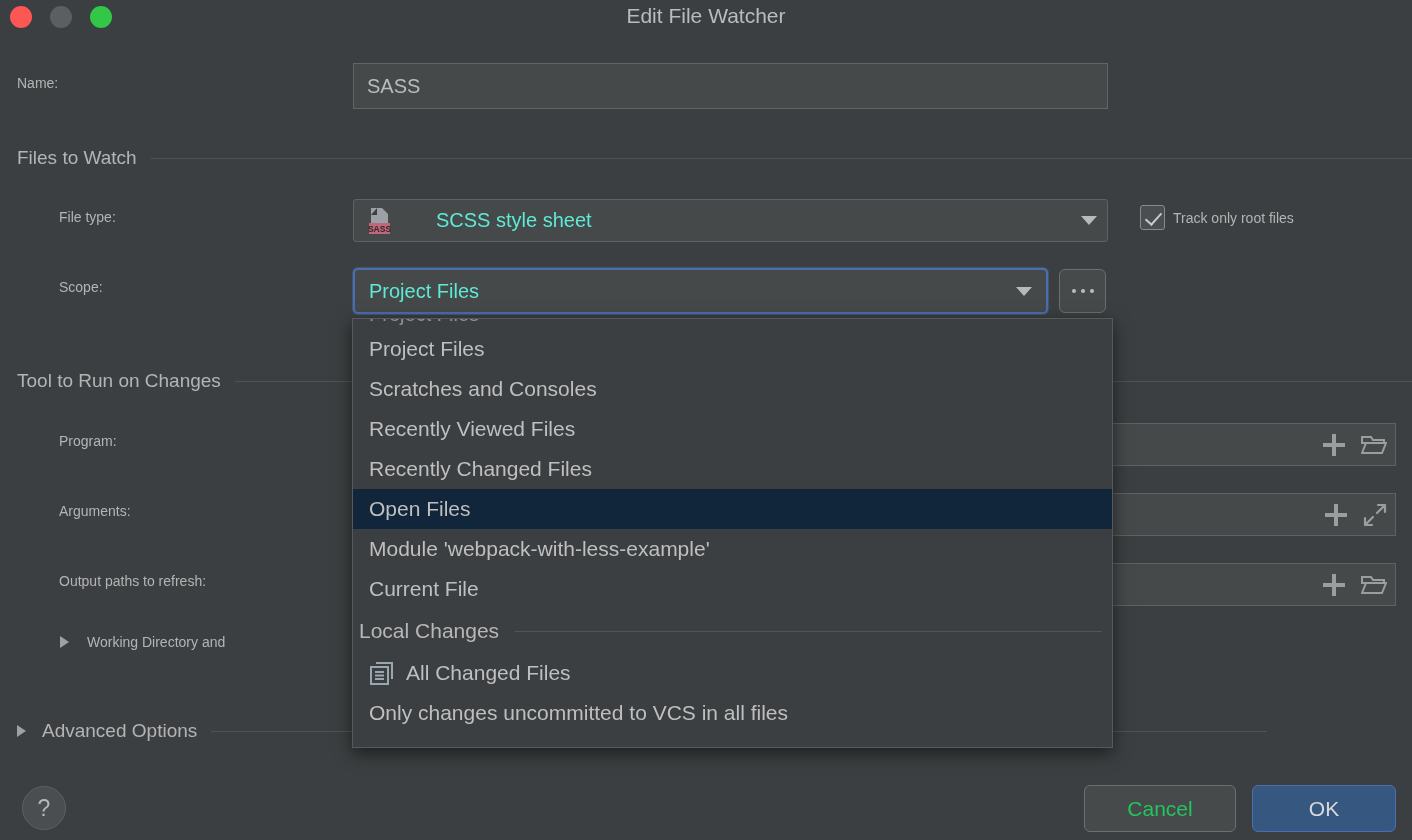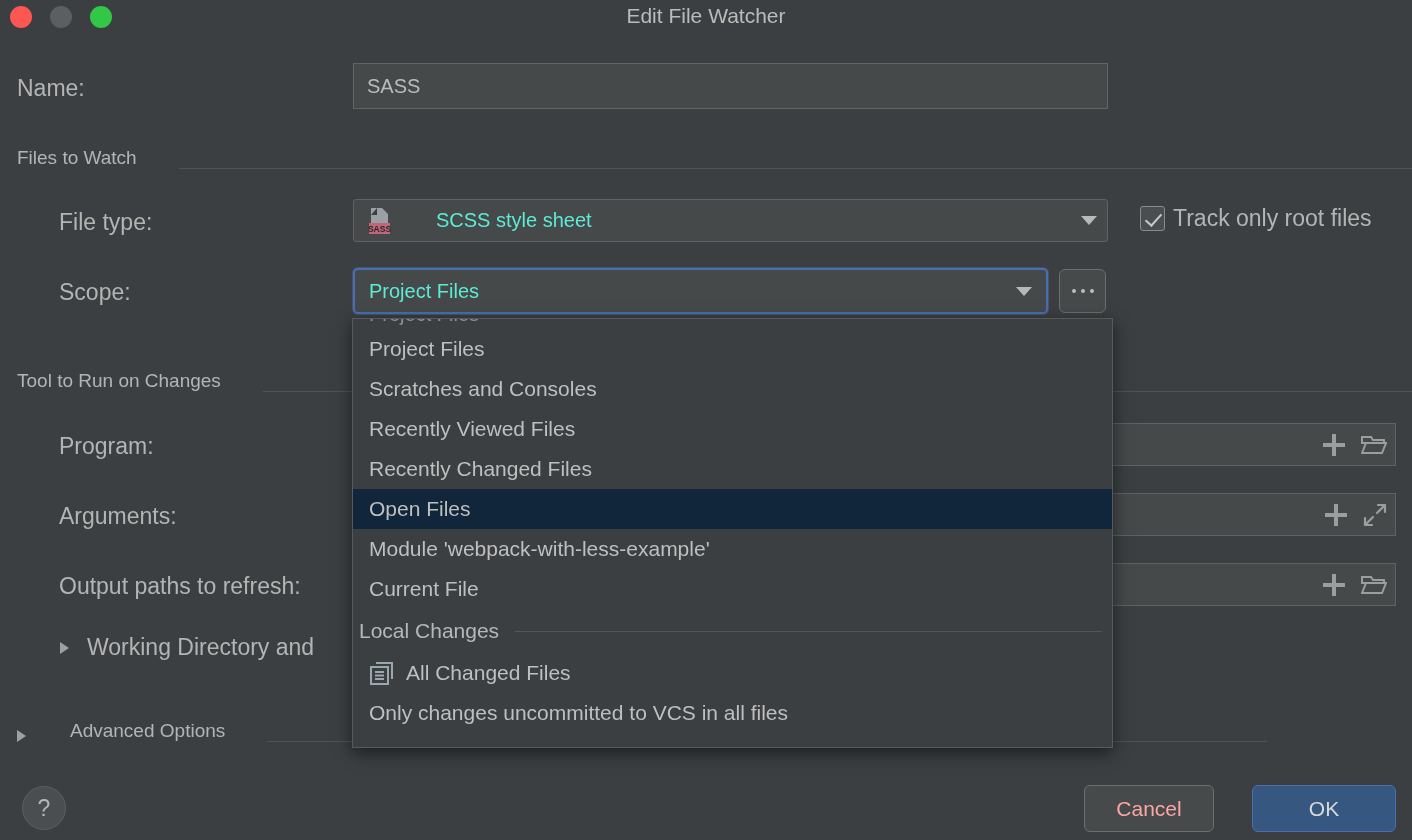--- a/index.html
+++ b/index.html
@@ -23,33 +23,33 @@
   .light { width: 22px; height: 22px; border-radius: 50%; }
   .light.red { background: #fc5753; }
   .light.yellow { background: #5c5f61; }
   .light.green { background: #33c748; }
   .window-title {
     position: absolute; left: 0; top: 4px; width: 1412px;
     text-align: center; color: #bbbbbb; font-size: 21px;
   }
 
   
-  .lbl { color: #b4b4b4; font-size: 23px; white-space: nowrap; }
+  .lbl { color: #b4b4b4; font-size: 14px; white-space: nowrap; }
 
   
   .name-label { position: absolute; left: 17px; top: 75px; }
   .name-field {
     position: absolute; left: 353px; top: 63px; width: 755px; height: 46px;
     background: #45494a; border: 1px solid #646464;
     display: flex; align-items: center; padding-left: 13px;
     color: #bbbbbb; font-size: 20px;
   }
 
   
-  .section { position: absolute; display: flex; align-items: flex-end; width: 1395px; gap: 28px; }
+  .section { position: absolute; display: flex; align-items: center; width: 1395px; }
   .section .sec-title { color: #b4b4b4; font-size: 19px; white-space: nowrap; }
   .section .sec-rule { flex: 1; height: 1px; background: #4f5355; margin-left: 14px; }
   #sec-files { left: 17px; top: 147px; }
   #sec-tool  { left: 17px; top: 370px; }
   #sec-adv   { left: 17px; top: 720px; width: 1250px; }
   .tri {
     width: 0; height: 0; border-left: 9px solid #a0a0a0;
     border-top: 6px solid transparent; border-bottom: 6px solid transparent;
     margin-right: 16px;
   }
@@ -150,22 +150,22 @@
     border-radius: 50%; background: #4a4e50; border: 1px solid #5c6062;
     display: flex; align-items: center; justify-content: center;
     color: #b6b6b6; font-size: 23px;
   }
   .btn {
     position: absolute; height: 47px; border-radius: 6px;
     display: flex; align-items: center; justify-content: center;
     font-size: 21px;
   }
   #btn-cancel {
-    left: 1084px; top: 785px; width: 130px;
-    background: #464a4b; border: 1px solid #6b6f70; color: #fca5a5;
+    left: 1084px; top: 785px; width: 152px;
+    background: #464a4b; border: 1px solid #6b6f70; color: #22c55e;
   }
   #btn-ok {
     left: 1252px; top: 785px; width: 144px;
     background: #365880; border: 1px solid #4b6eaf; color: #d8d8d8;
   }
 </style>
 </head>
 <body>
 
 <div id="root">

